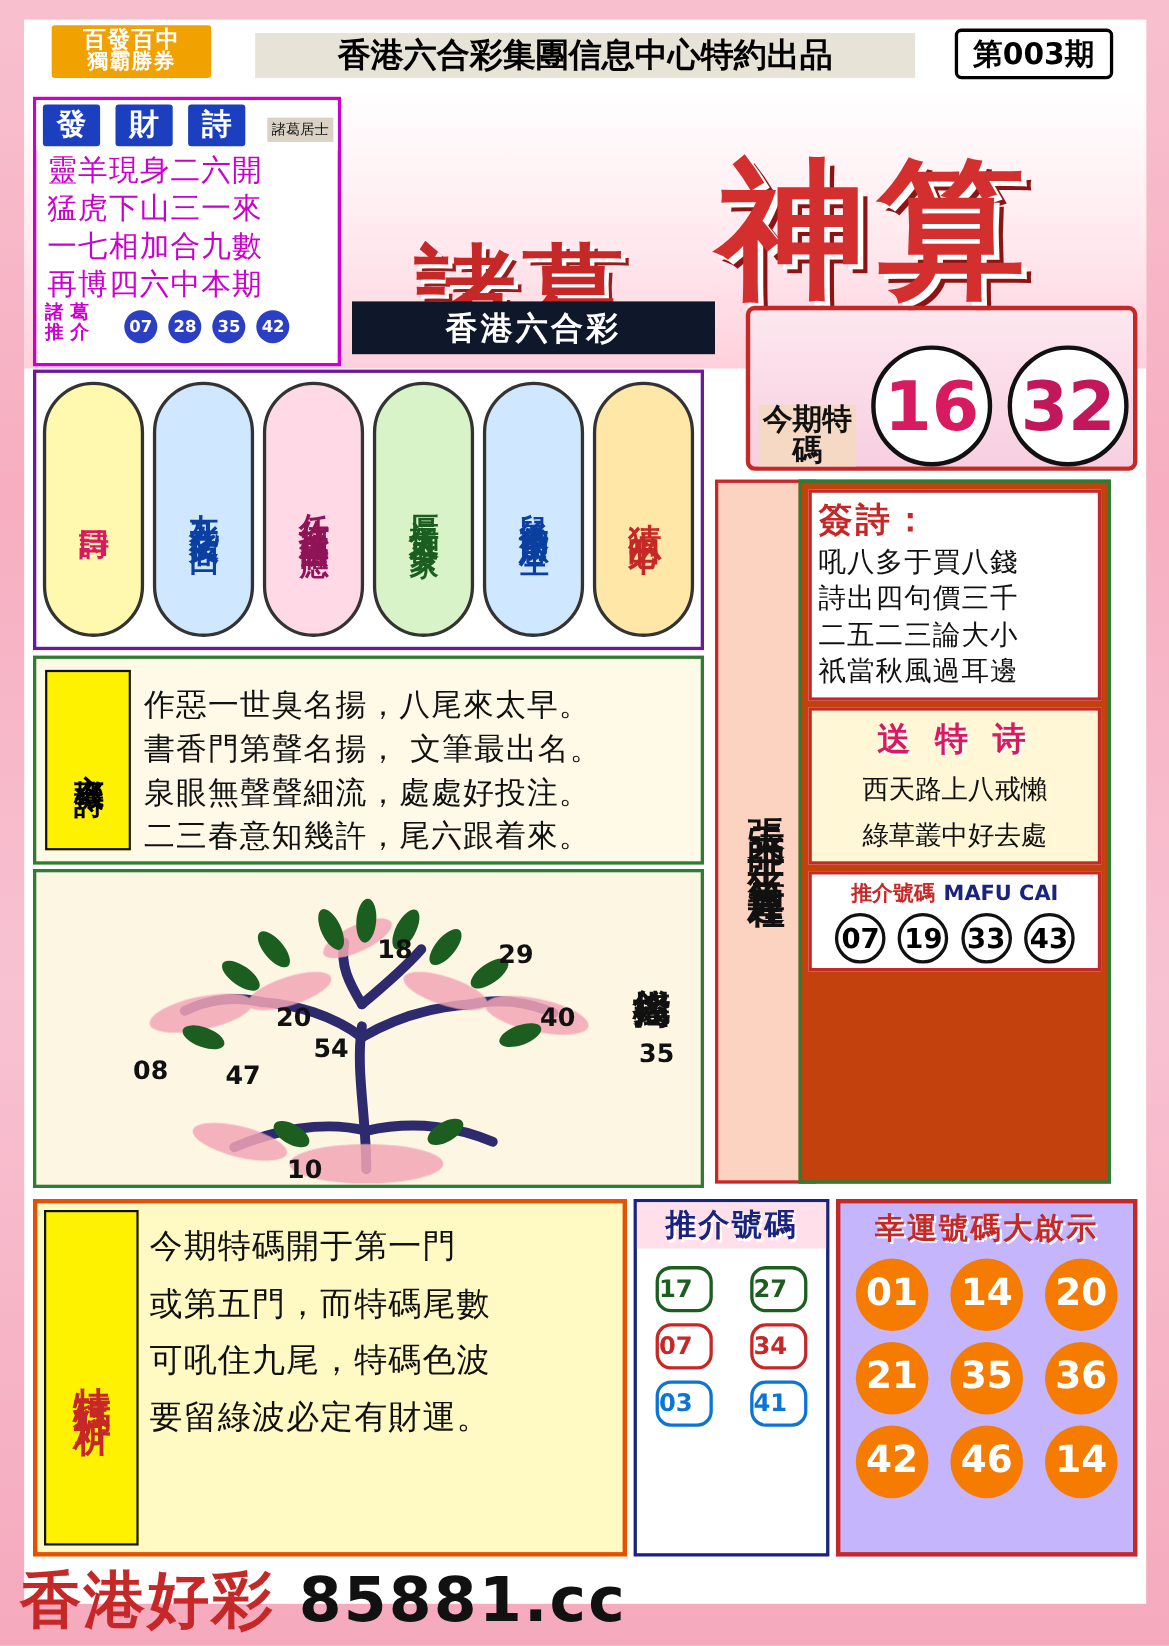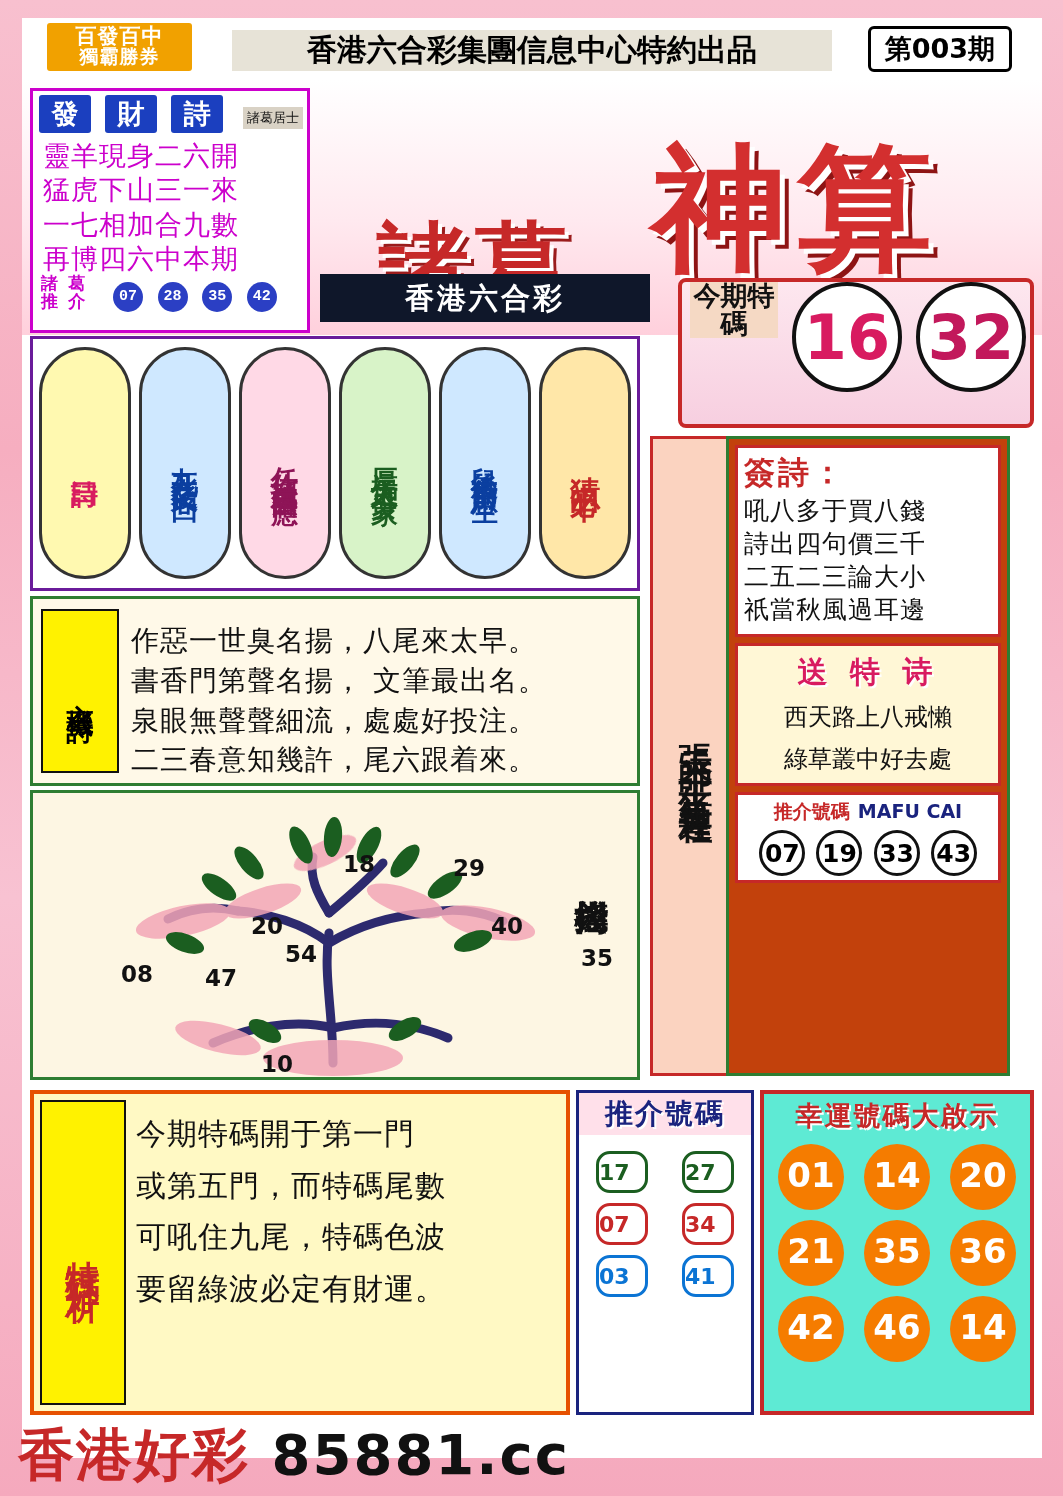--- a/index.html
+++ b/index.html
@@ -62,21 +62,21 @@
   }
   .poem-hd .zgjs {
     position:absolute; right:4px; top:16px; font-size:13px;
     background:#d9d2c5; padding:2px 4px; color:#111;
   }
   .poem-lines { padding:2px 8px 0 10px; }
   .poem-lines div {
     font-size:27px; color:#cc00cc; letter-spacing:1px; line-height:1.27;
     font-family:"DejaVu Sans", sans-serif;
   }
-  .poem-foot { position:relative; height:42px;font-family:Liberation Mono, monospace; }
+  .poem-foot { position:relative; height:42px; }
   .poem-foot .lbl {
     position:absolute; left:8px; top:0; font-size:17px; color:#cc00cc;
     line-height:1.05; font-weight:bold;
   }
   .poem-foot .nums { position:absolute; left:80px; top:6px; }
   .poem-foot .nums span {
     display:inline-block; width:30px; height:30px; line-height:30px;
     border-radius:50%; background:#2b3fc4; color:#fff; font-size:15px;
     text-align:center; margin-right:5px; font-weight:bold;
   }
@@ -100,21 +100,21 @@
   .blue-bar {
     position:absolute; left:298px; top:256px; width:330px; height:48px;
     background:#0f172a; color:#ffffff; font-size:29px; font-weight:bold;
     text-align:center; line-height:48px; letter-spacing:3px;
   }
   
   .special {
     position:absolute; right:8px; top:260px; width:356px; height:150px;
     border:4px solid #c62828; border-radius:8px;
     background:linear-gradient(180deg,#fde7ef,#f7cfe0);
-    display:flex; align-items:flex-start;
+    display:flex; align-items:flex-end;
   }
   .special .lab {
     width:88px; margin-left:8px; text-align:center;
     font-size:27px; font-weight:bold; color:#111; line-height:1.04;
     background:#f5d9c4;
   }
   .special .ball {
     width:110px; height:110px; border-radius:50%;
     border:4px solid #111; background:#ffffff; margin-left:14px;
     text-align:center; line-height:104px; font-size:62px; font-weight:bold;
@@ -238,21 +238,21 @@
   .mid-box .row span {
     width:52px; height:42px; line-height:38px; 
     font-size:22px; font-weight:bold; border:3px solid #111;
     border-radius:14px; background:#fff;
   }
   .mid-box .r1 span { border-color:#1b5e20; color:#1b5e20; }
   .mid-box .r2 span { border-color:#c62828; color:#c62828; }
   .mid-box .r3 span { border-color:#0b74d4; color:#0b74d4; }
   .lucky {
     position:absolute; left:738px; top:1072px; width:274px; height:325px;
-    border:4px solid #c62828; background:#5eead4; padding:4px;
+    border:4px solid #c62828; background:#c4b5fd; padding:4px;
   }
   .lucky .h {
     text-align:center; font-size:27px; font-weight:bold; color:#c62828;
     letter-spacing:2px; text-shadow:2px 2px 0 #fff;
   }
   .lucky .grid { margin-top:6px; }
   .lucky .row { display:flex; justify-content:space-around; margin:10px 0; }
   .lucky .row span {
     width:66px; height:66px; line-height:62px; border-radius:50%;
     background:#f57c00; color:#ffffff; font-size:34px; font-weight:bold;

